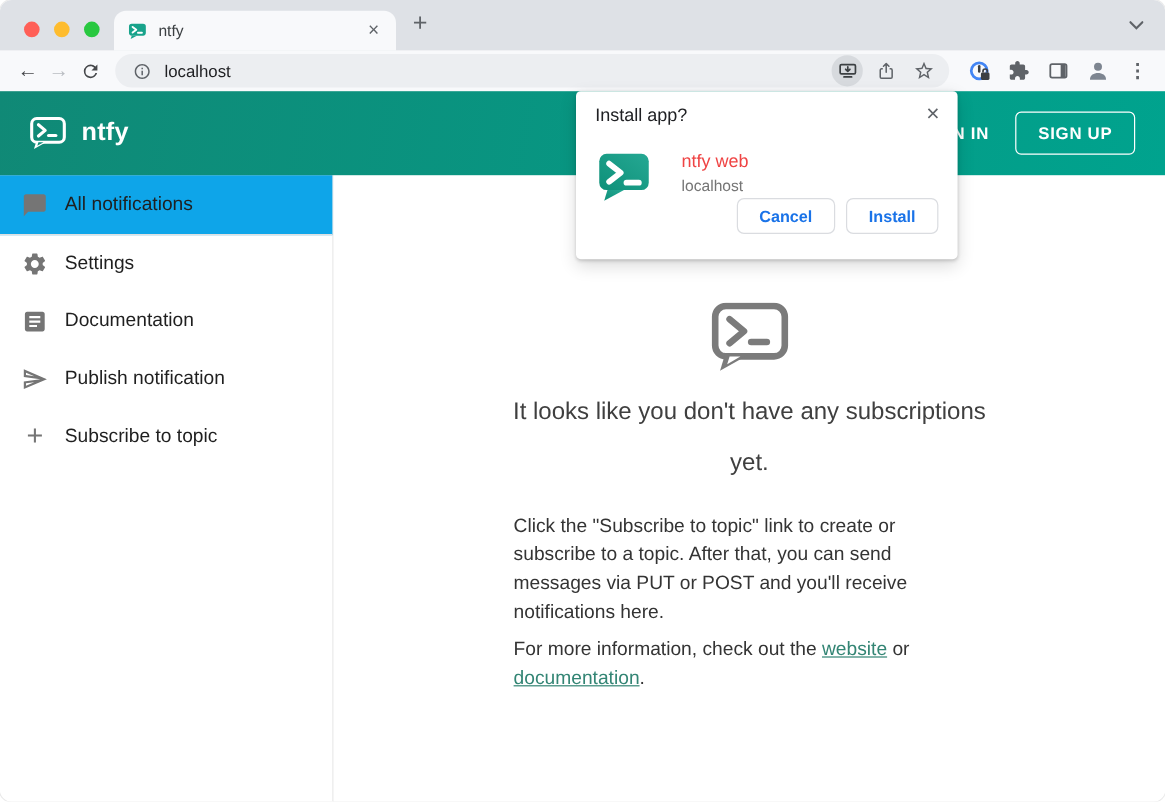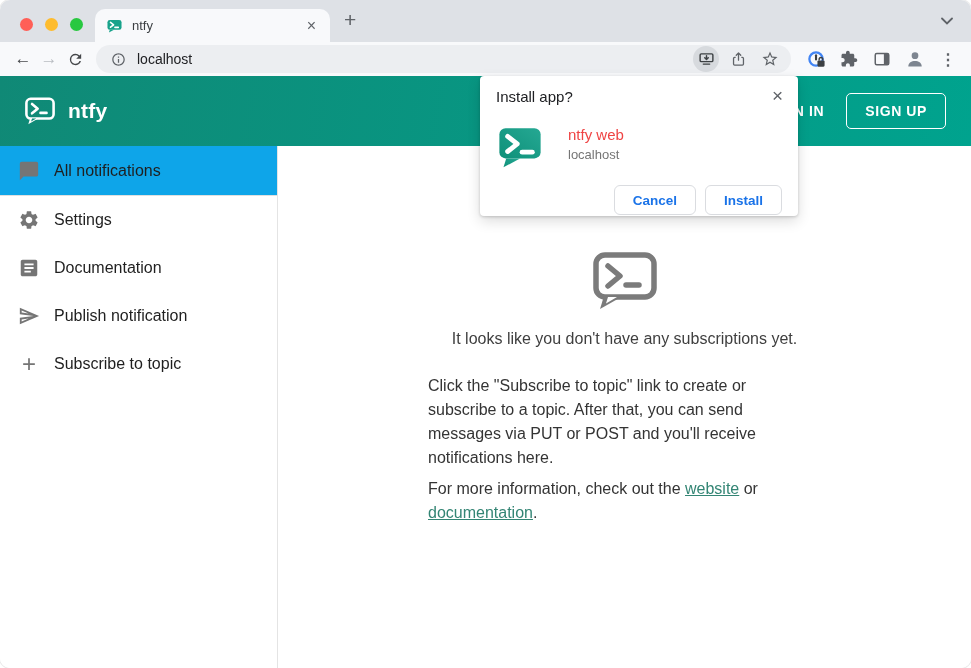--- a/index.html
+++ b/index.html
@@ -49,38 +49,38 @@
   
   .content{ display:flex; height:522px; }
   .sidebar{ width:278px; border-right:1px solid #e4e4e4; background:#fff; }
   .side-item{ height:48px; display:flex; align-items:center; padding-left:18px; cursor:pointer; }
   .side-item.selected{ background:#0ea5e9; border-bottom:1px solid #e0e0e0; height:50px; }
   .side-icon{ width:22px; height:22px; display:flex; align-items:center; justify-content:center; color:#757575; }
   .side-label{ margin-left:14px; font-size:16px; color:#1f1f1f; }
   .plus-glyph{ font-size:24px; color:#757575; line-height:1; }
   .main{ flex:1; display:flex; flex-direction:column; align-items:center; background:#fff; }
   .bigicon{ margin-top:106px; }
-  .empty-heading{ margin-top:12px; font-size:16px; font-weight:400; color:#3f3f3f;
-                  text-align:center; line-height:33px; max-width:430px; }
+  .empty-heading{ margin-top:12px; font-size:20px; font-weight:400; color:#3f3f3f;
+                  text-align:center; line-height:43px; max-width:430px; }
   .textcol{ width:362px; align-self:flex-start; margin-left:150px; }
   .para{ margin-top:19px; font-size:16px; line-height:24px; color:#343434; }
   .para2{ margin-top:7px; font-size:16px; line-height:24px; color:#343434; }
   .tlink{ color:#338574; text-decoration:underline; cursor:pointer; }
   
   .dialog{ position:absolute; left:480px; top:76px; width:318px; height:140px; background:#fff;
            border-radius:4px; box-shadow:0 1px 3px rgba(0,0,0,.18), 0 5px 14px rgba(0,0,0,.14);
            z-index:10; padding:12px 16px; }
   .dialog-title{ font-size:15px; color:#202124; }
   .dialog-close{ position:absolute; top:8px; right:10px; font-size:19px; color:#5f6368;
                  background:none; border:none; cursor:pointer; line-height:1; padding:2px 5px; }
   .dialog-row{ display:flex; margin-top:19px; padding-left:2px; }
   .dialog-texts{ margin-left:26px; padding-top:2px; }
   .dialog-appname{ font-size:15px; color:#ef4444; }
   .dialog-origin{ font-size:13px; color:#757575; margin-top:4px; }
-  .dialog-actions{ position:absolute; right:16px; bottom:1px; display:flex; gap:9px; }
+  .dialog-actions{ position:absolute; right:16px; bottom:21px; display:flex; gap:9px; }
   .dlg-btn{ height:30px; padding:0 18px; background:#fff; border:1px solid #dadce0; border-radius:6px;
             color:#1a73e8; font-size:13.5px; font-weight:bold; cursor:pointer;
             font-family:"Liberation Sans", sans-serif; }
   svg{ display:block; }
 </style>
 </head>
 <body>
 
 <div class="window">
 

